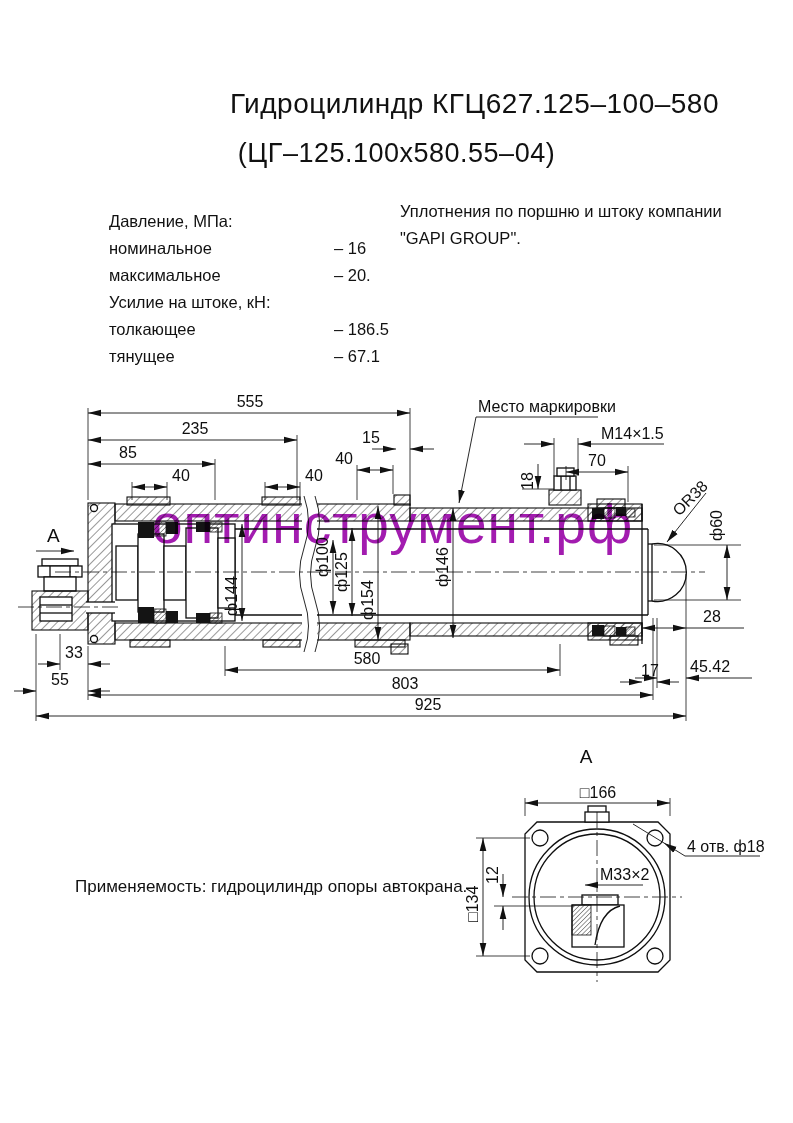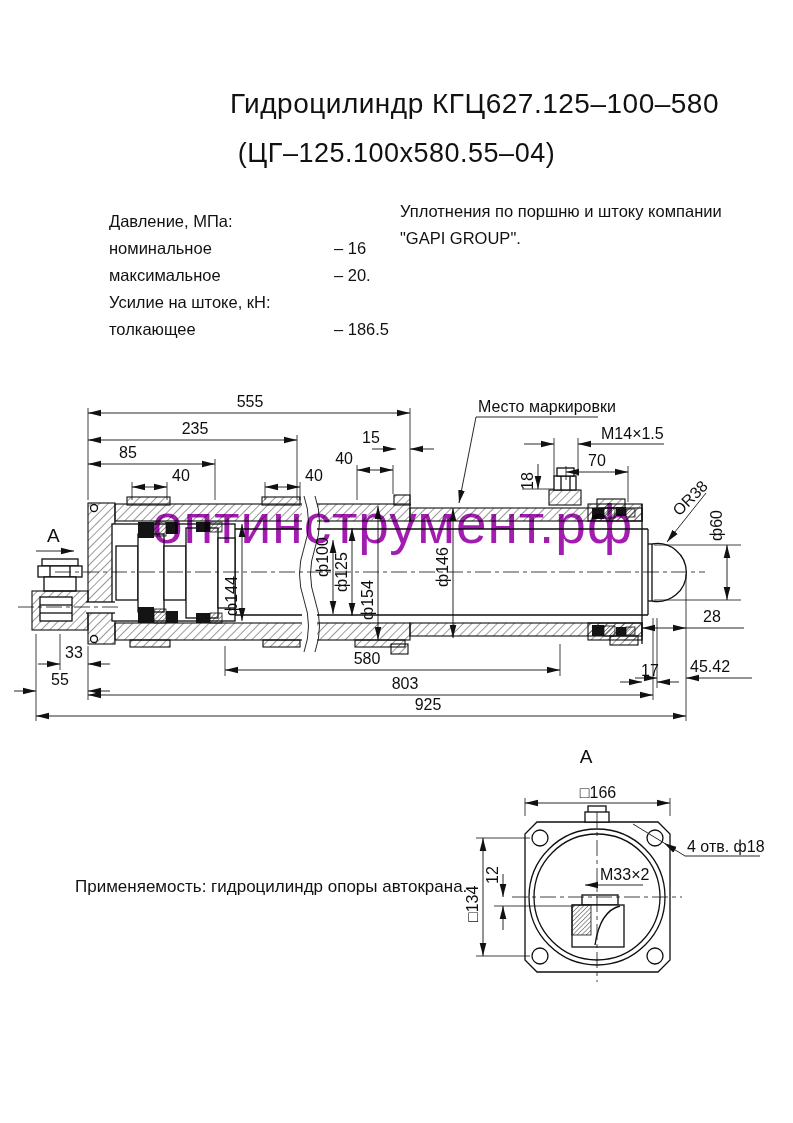--- a/index.html
+++ b/index.html
@@ -46,20 +46,24 @@
   <div class="spec-row">
     <span class="spec-label">максимальное</span>
     <span>– 20.</span>
   </div>
   <div class="spec-row">
     <span class="spec-label">Усилие на штоке, кН:</span>
   </div>
   <div class="spec-row">
     <span class="spec-label">толкающее</span>
     <span>– 186.5</span>
+  </div>
+  <div class="spec-row">
+    <span class="spec-label">тянущее</span>
+    <span>– 67.1</span>
   </div>
 </div>
 
 <div class="abs" id="seals">
   <div>Уплотнения по поршню и штоку компании</div>
   <div>"GAPI GROUP".</div>
 </div>
 
 <div class="abs" id="appnote">Применяемость: гидроцилиндр опоры автокрана.</div>
 

